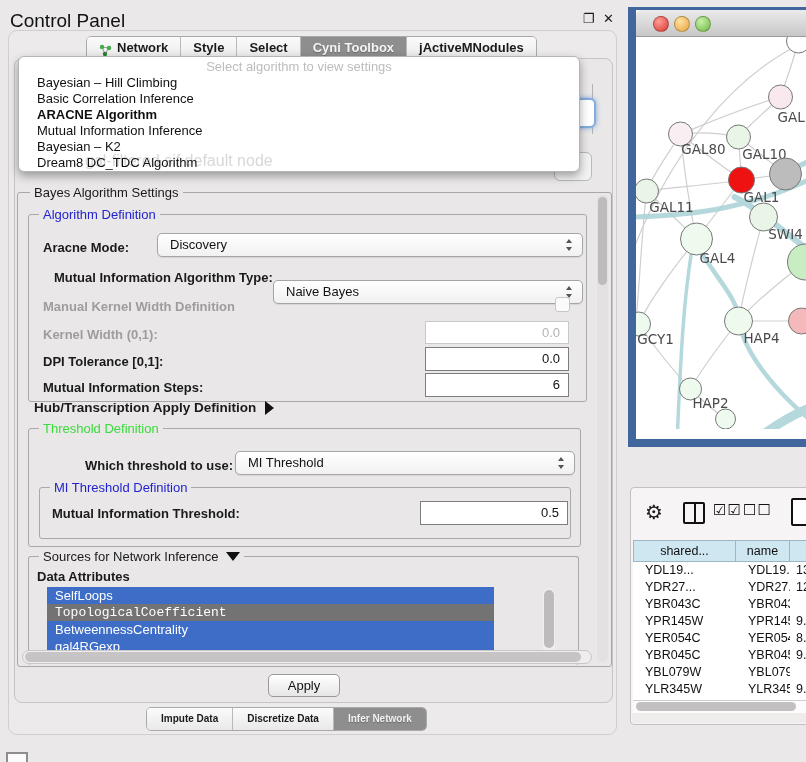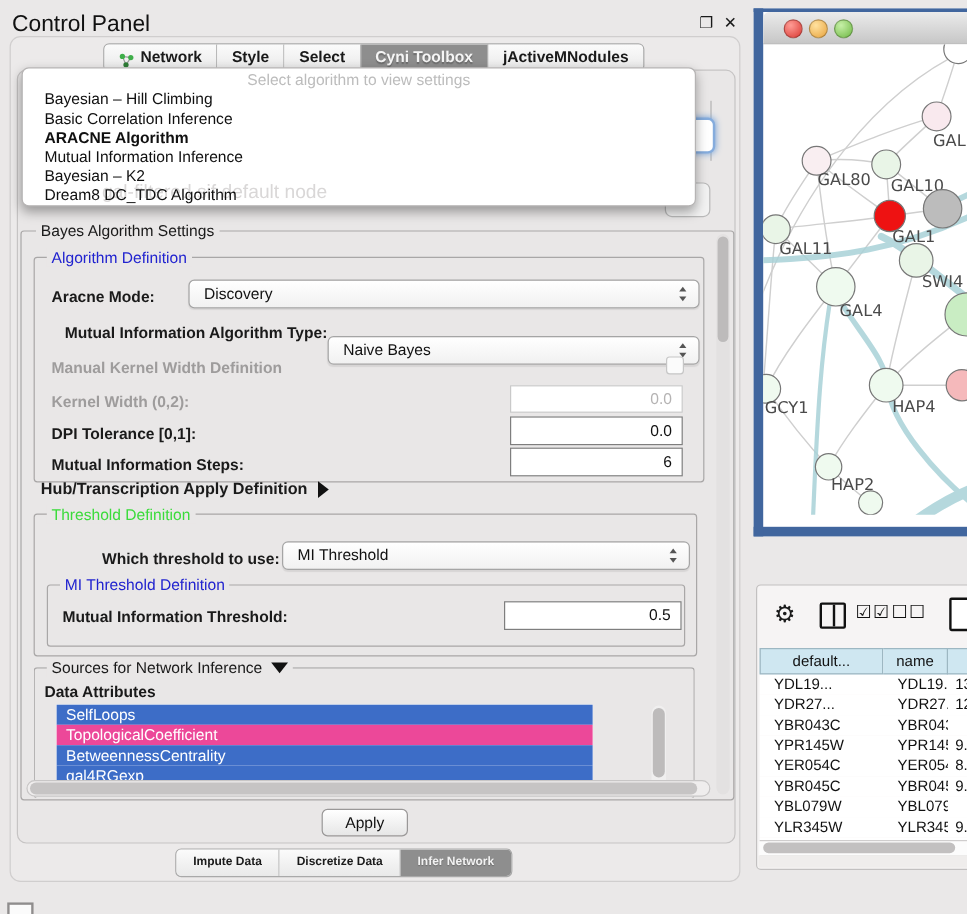--- a/index.html
+++ b/index.html
@@ -158,21 +158,21 @@
       <span>Discovery</span>
       <span class="spin"></span>
     </div>
     <span class="lblb" style="left:14px;top:55px;margin-left:11px;">Mutual Information Algorithm Type:</span>
     <div class="combo" style="left:244px;top:44px;width:296px;height:22px;margin-top:21px;">
       <span>Naive Bayes</span>
       <span class="spin"></span>
     </div>
     <span class="lbld" style="left:14px;top:84px;">Manual Kernel Width Definition</span>
     <div class="cb" style="left:526px;top:82px;"></div>
-    <span class="lbld" style="left:14px;top:112px;">Kernel Width (0,2):</span>
+    <span class="lbld" style="left:14px;top:112px;">Kernel Width (0,1):</span>
     <div class="field dis" style="left:396px;top:106px;width:134px;height:21px;">0.0</div>
     <span class="lblb" style="left:14px;top:139px;">DPI Tolerance [0,1]:</span>
     <div class="field" style="left:396px;top:132px;width:134px;height:22px;">0.0</div>
     <span class="lblb" style="left:14px;top:165px;">Mutual Information Steps:</span>
     <div class="field" style="left:396px;top:158px;width:134px;height:22px;">6</div>
   </div>
 
   <div class="abs" style="left:34px;top:400px;display:flex;align-items:center;gap:9px;z-index:2;">
     <span style="font-size:13.5px;font-weight:bold;color:#1a1a1a;">Hub/Transcription Apply Definition</span>
     <span class="tri-right"></span>
@@ -193,21 +193,21 @@
   </div>
 
   <div class="group" style="left:28px;top:556px;width:549px;height:108px;border-bottom:none;">
     <span class="legend black" style="display:flex;align-items:center;gap:7px;">
       <span>Sources for Network Inference</span>
       <span class="tri-down"></span>
     </span>
     <span class="lblb" style="left:8px;top:12px;">Data Attributes</span>
     <div id="attr-list" style="left:18px;top:30px;width:447px;height:74px;">
         <div class="row" style="background: rgb(61, 109, 199);">SelfLoops</div>
-        <div class="row" style="background: #ec4899;">TopologicalCoefficient</div>
+        <div class="row" style="background: #737373; font-family: Liberation Mono, monospace;">TopologicalCoefficient</div>
         <div class="row" style="background: rgb(61, 109, 199);">BetweennessCentrality</div>
         <div class="row" style="background: rgb(61, 109, 199);">gal4RGexp</div>
       </div>
     <div class="sbv" style="left:514px;top:31px;width:12px;height:72px;background:#f0efef;">
       <div class="th" style="top:2px;height:58px;"></div>
     </div>
   </div>
   <div class="sbh" style="left:22px;top:650px;width:568px;height:12px;z-index:3;">
     <div class="th" style="left:2px;width:556px;"></div>
   </div>
@@ -295,21 +295,21 @@
   <div class="abs" id="table-panel">
     <div class="abs" id="tp-toolbar">
       <span class="abs" id="gear-ic">⚙</span>
       <span class="abs" id="cols-ic"></span>
       <span class="abs" id="chk-ic">☑☑</span>
       <span class="abs" id="unchk-ic">☐☐</span>
       <span class="abs" id="doc-ic"></span>
     </div>
     <div class="abs" id="tp-table">
       <div class="hrow" id="tp-head">
-          <div class="hcell" style="width: 103px;">default...</div>
+          <div class="hcell" style="width: 103px;">shared...</div>
           <div class="hcell" style="width: 54px;">name</div>
           <div class="hcell" style="width: 60px;"></div>
         </div>
       <div id="tp-rows">
           <div class="trow">
             <div class="tcell" style="width: 103px;">YDL19...</div>
             <div class="tcell" style="width: 54px;">YDL19...</div>
             <div class="tcell" style="width: 60px; padding-left: 6px;">13</div>
           </div>
           <div class="trow">

